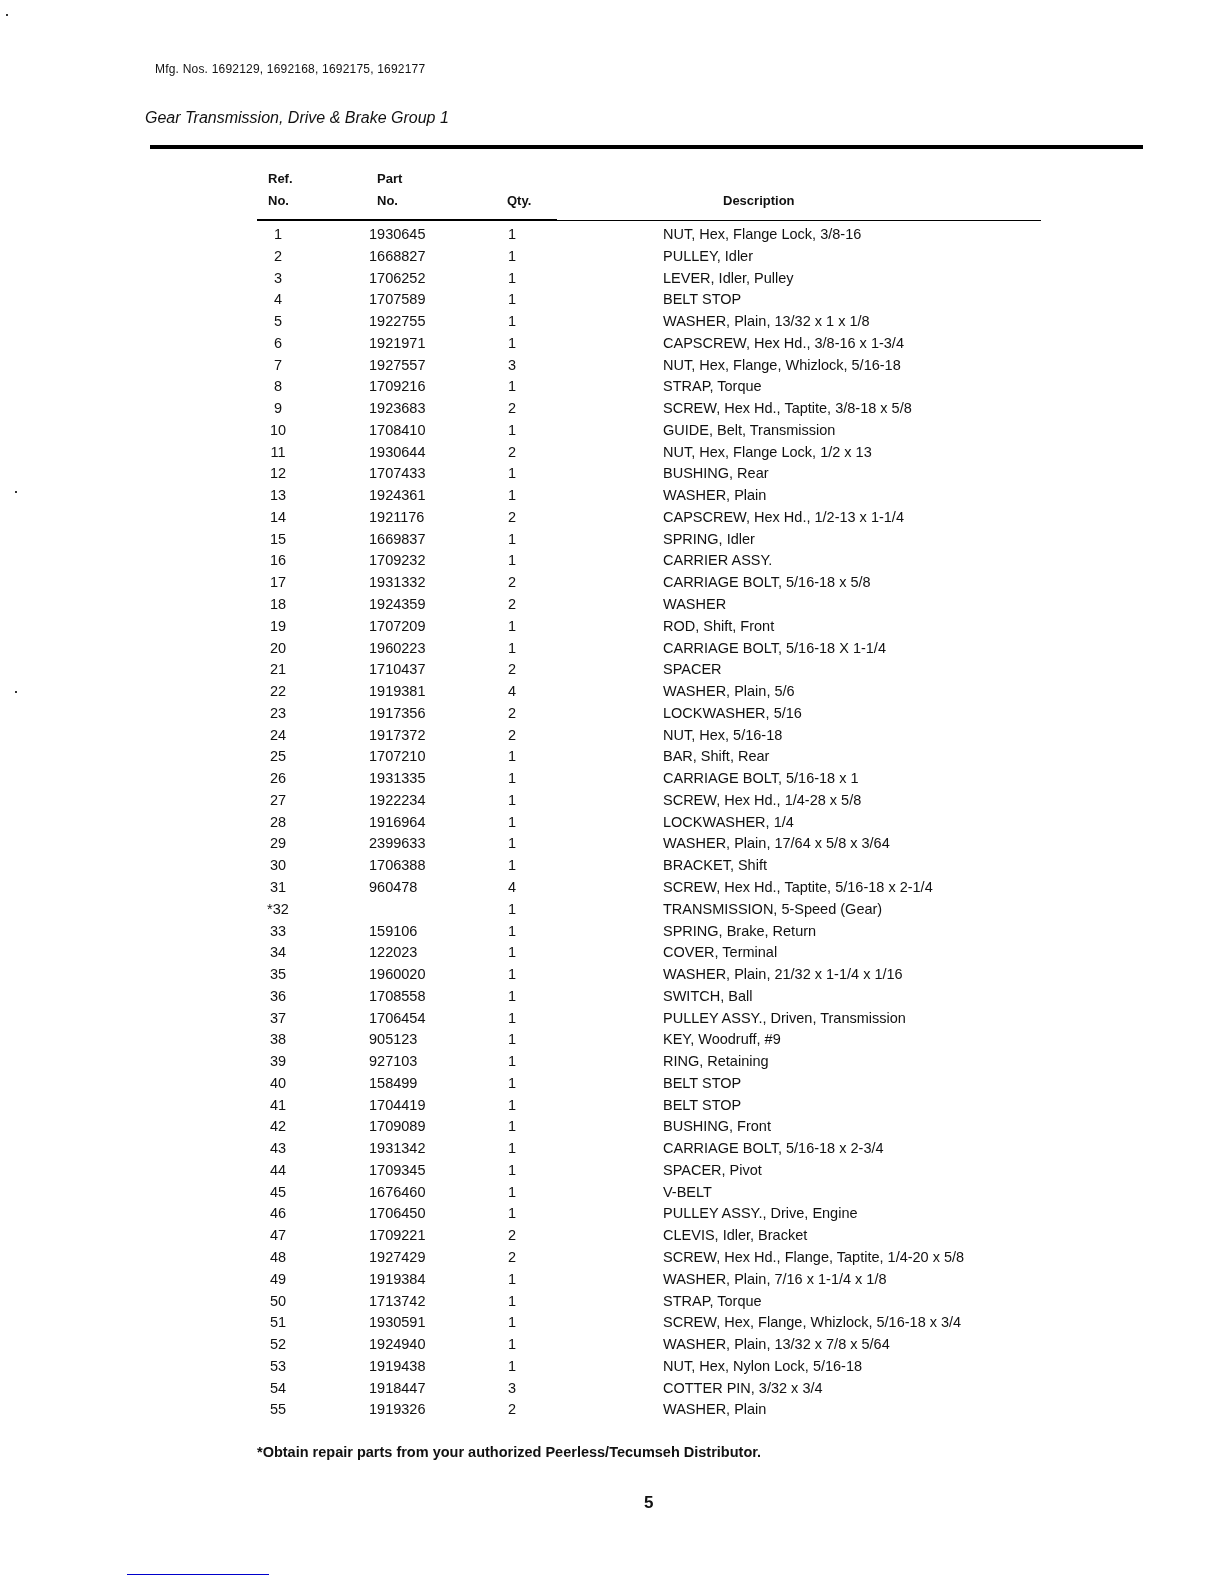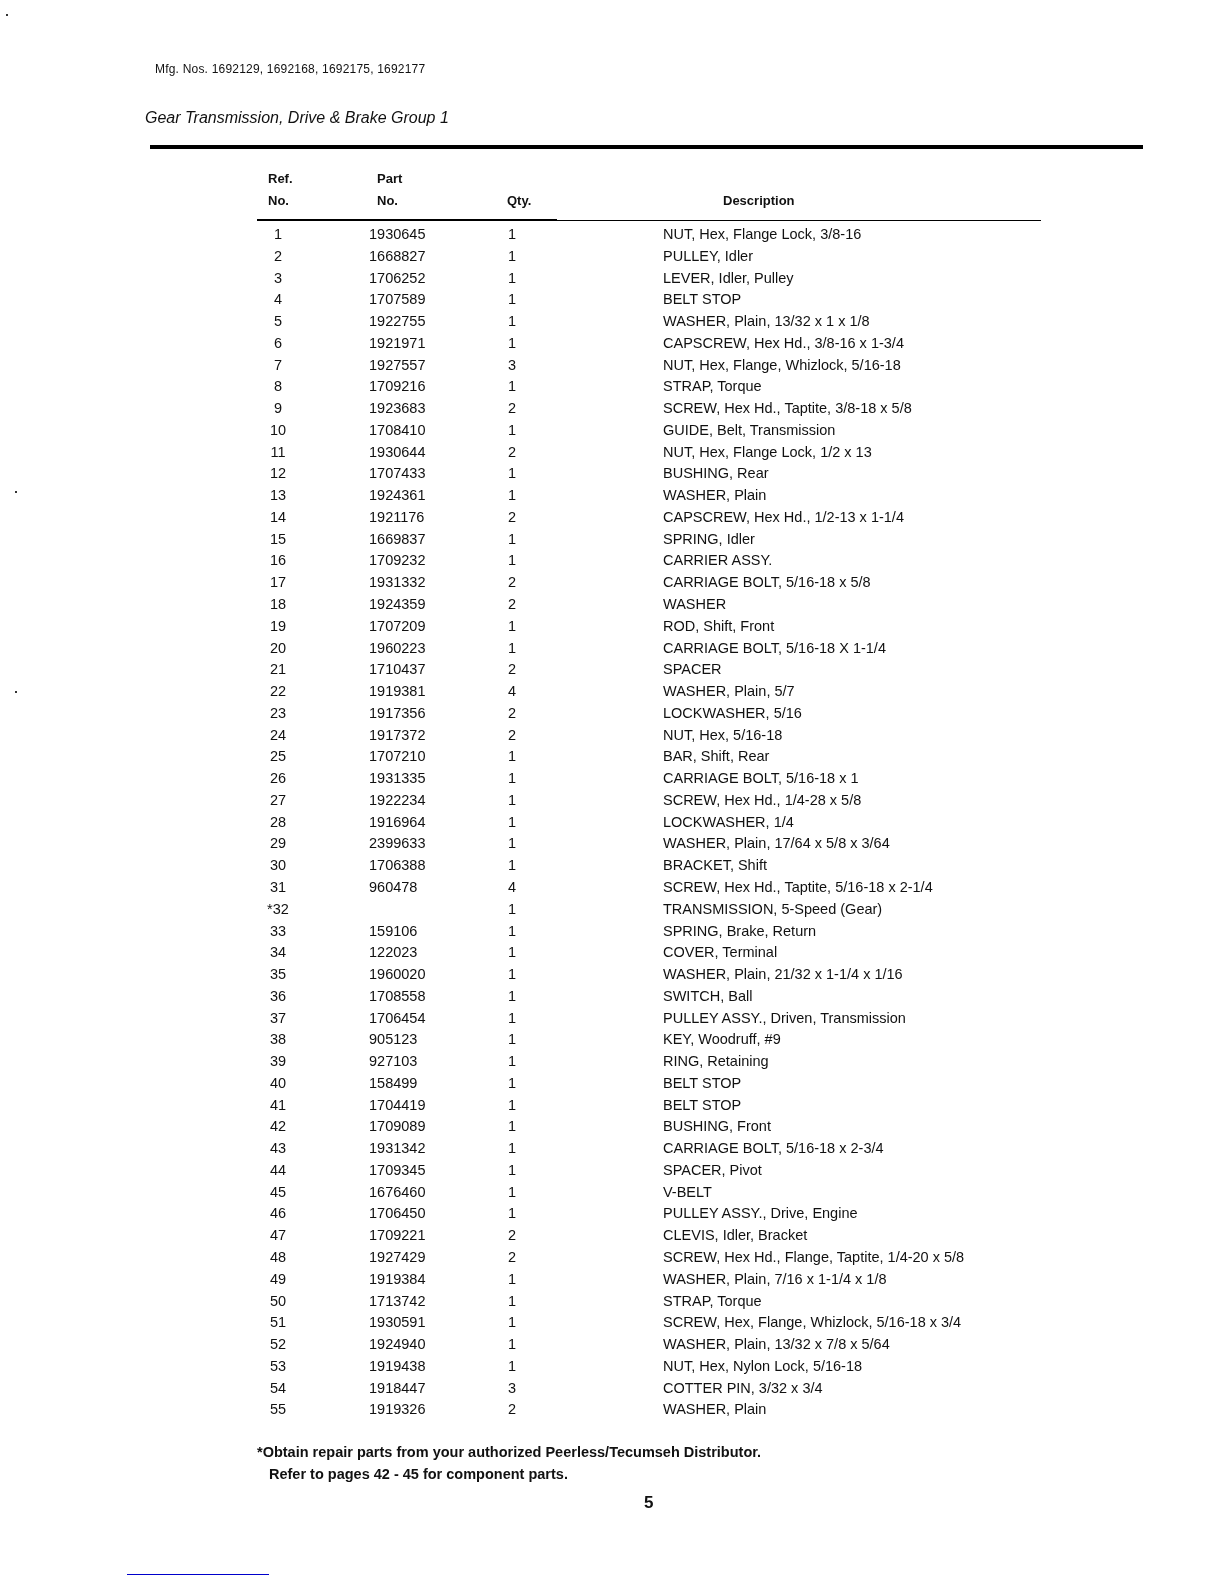--- a/index.html
+++ b/index.html
@@ -275,21 +275,21 @@
       <div class="row">
         <span class="c-ref">21</span>
         <span class="c-part">1710437</span>
         <span class="c-qty">2</span>
         <span class="c-desc">SPACER</span>
       </div>
       <div class="row">
         <span class="c-ref">22</span>
         <span class="c-part">1919381</span>
         <span class="c-qty">4</span>
-        <span class="c-desc">WASHER, Plain, 5/7</span>
+        <span class="c-desc">WASHER, Plain, 5/6</span>
       </div>
       <div class="row">
         <span class="c-ref">23</span>
         <span class="c-part">1917356</span>
         <span class="c-qty">2</span>
         <span class="c-desc">LOCKWASHER, 5/16</span>
       </div>
       <div class="row">
         <span class="c-ref">24</span>
         <span class="c-part">1917372</span>
@@ -479,19 +479,18 @@
       <div class="row">
         <span class="c-ref">55</span>
         <span class="c-part">1919326</span>
         <span class="c-qty">2</span>
         <span class="c-desc">WASHER, Plain</span>
       </div>
     </div>
 
   <div class="footnote">
     <span>*Obtain repair parts from your authorized Peerless/Tecumseh Distributor.</span>
-    <span class="line2">Refer to pages 42 - 45 for component parts.</span>
   </div>
 
   <div class="page-number">5</div>
 
   <div class="link-rule"></div>
 </div>
 
 </body></html>

